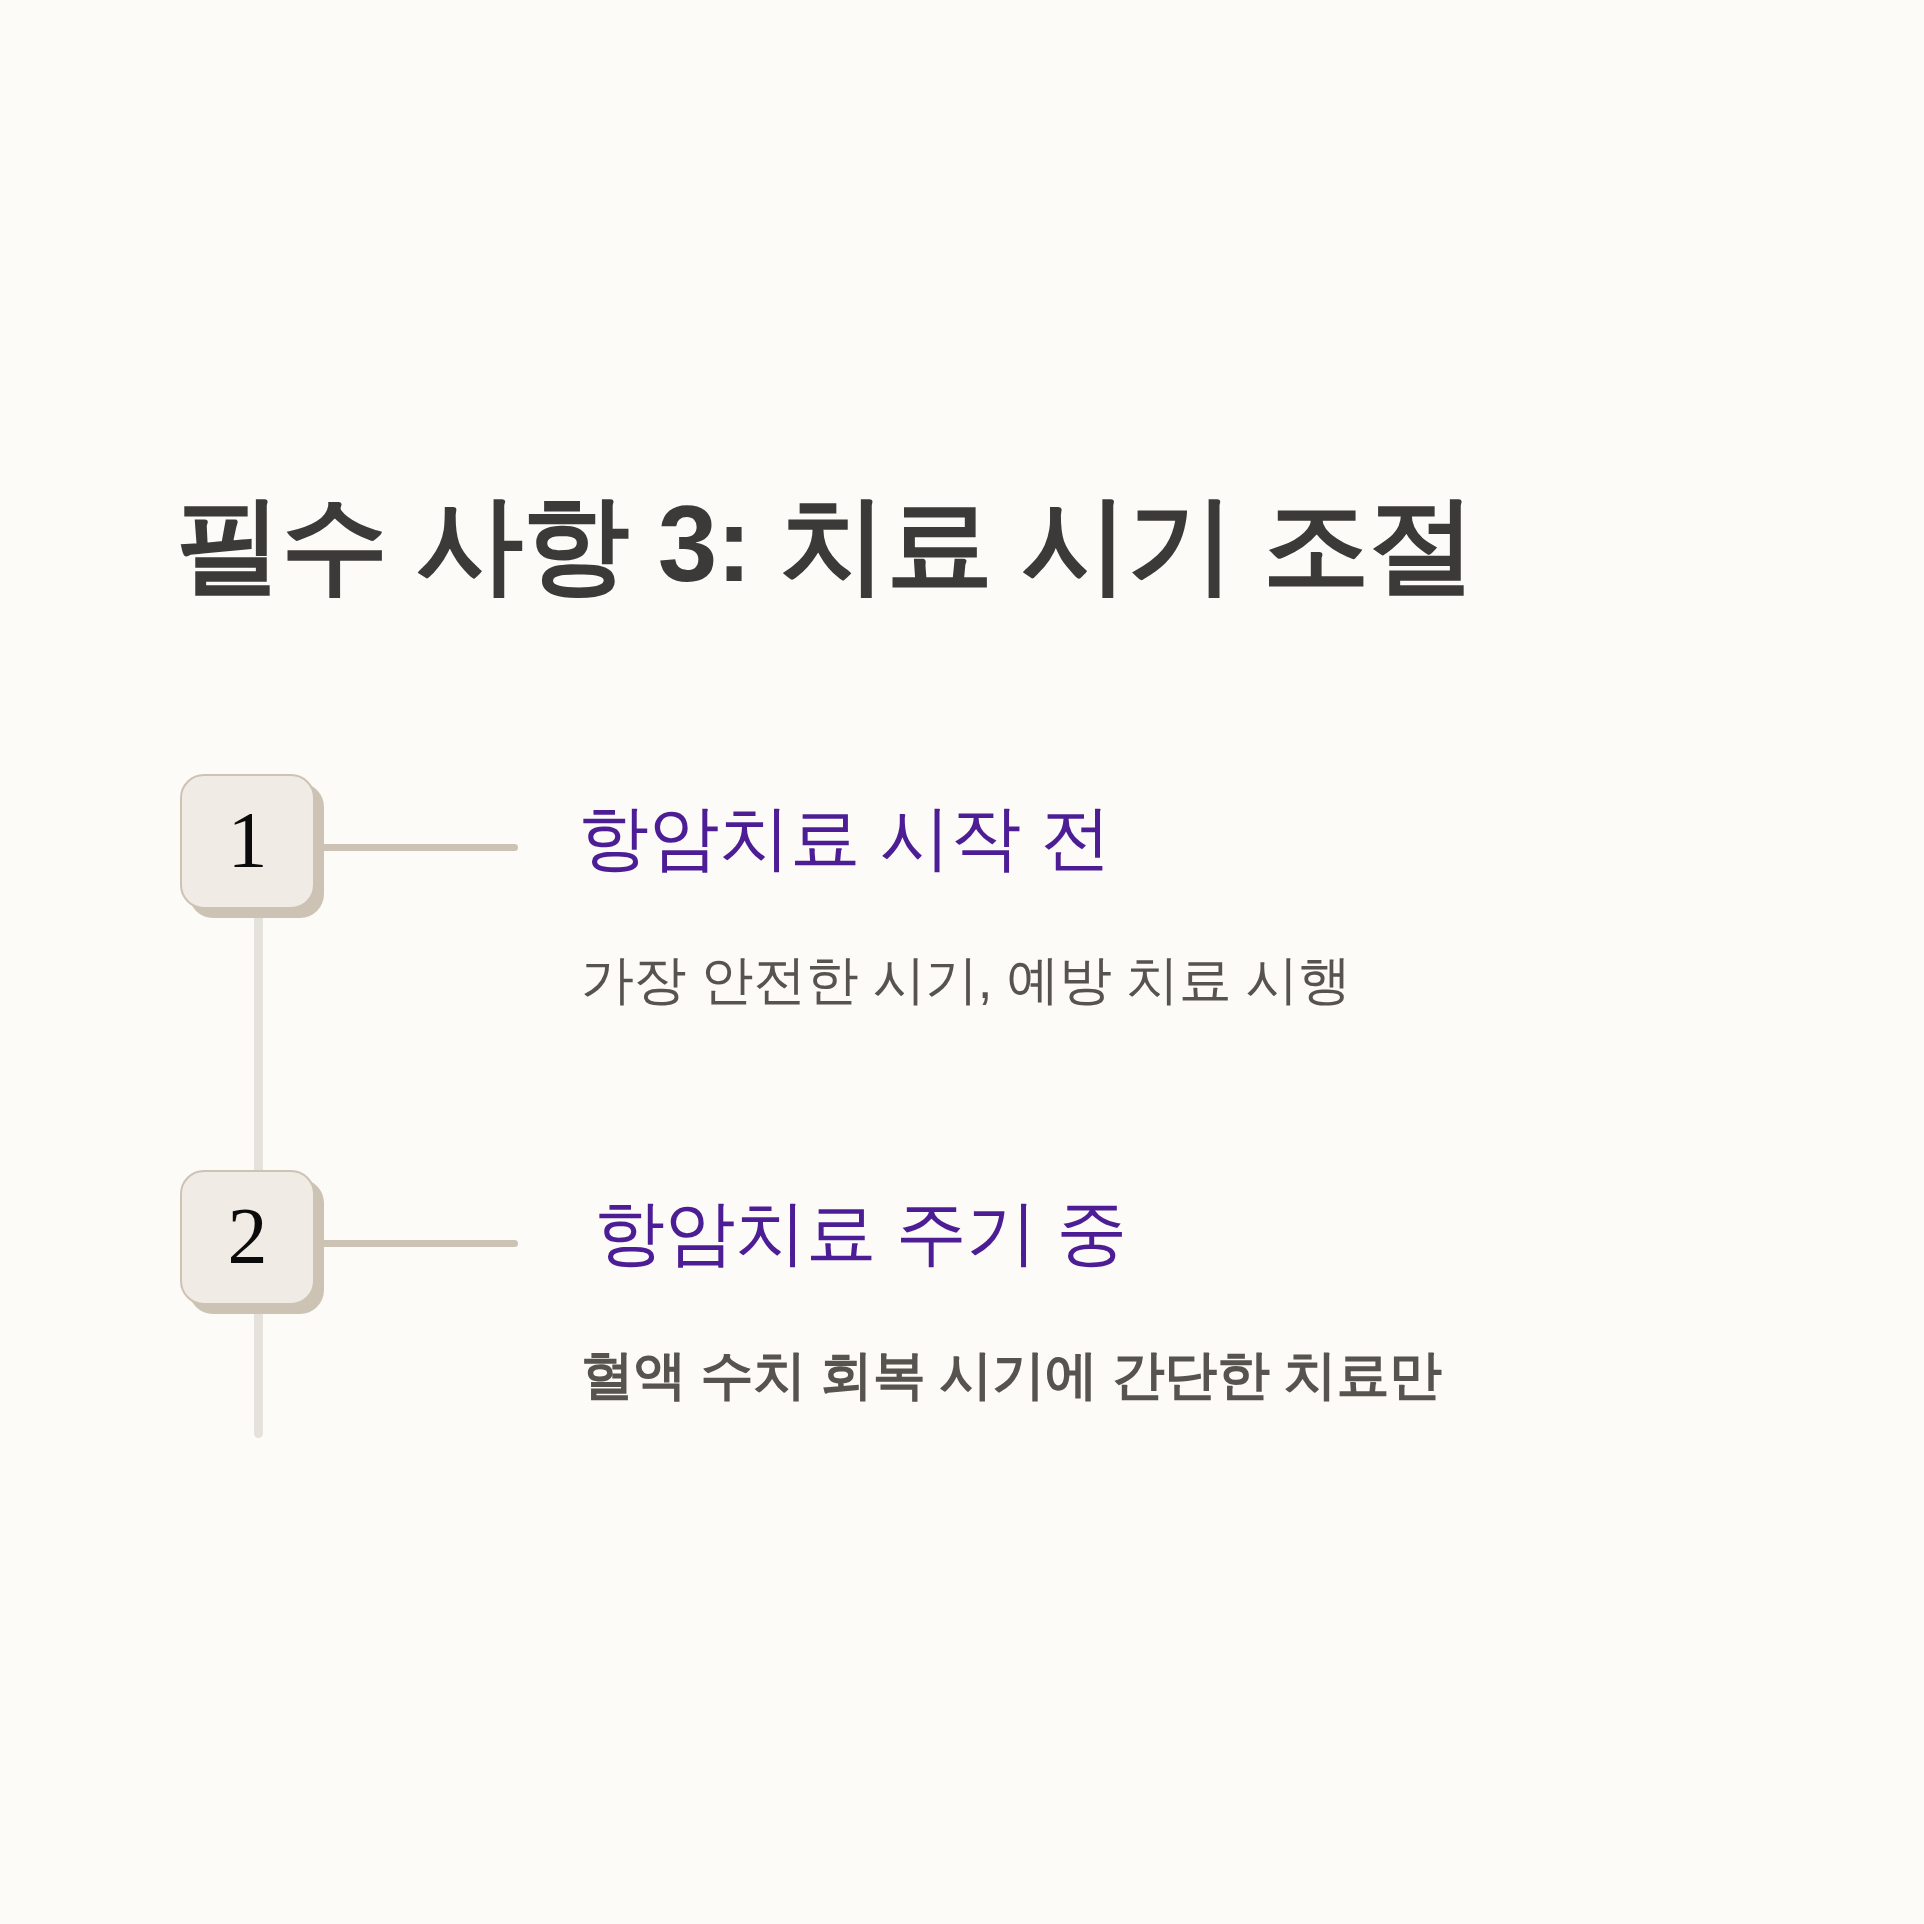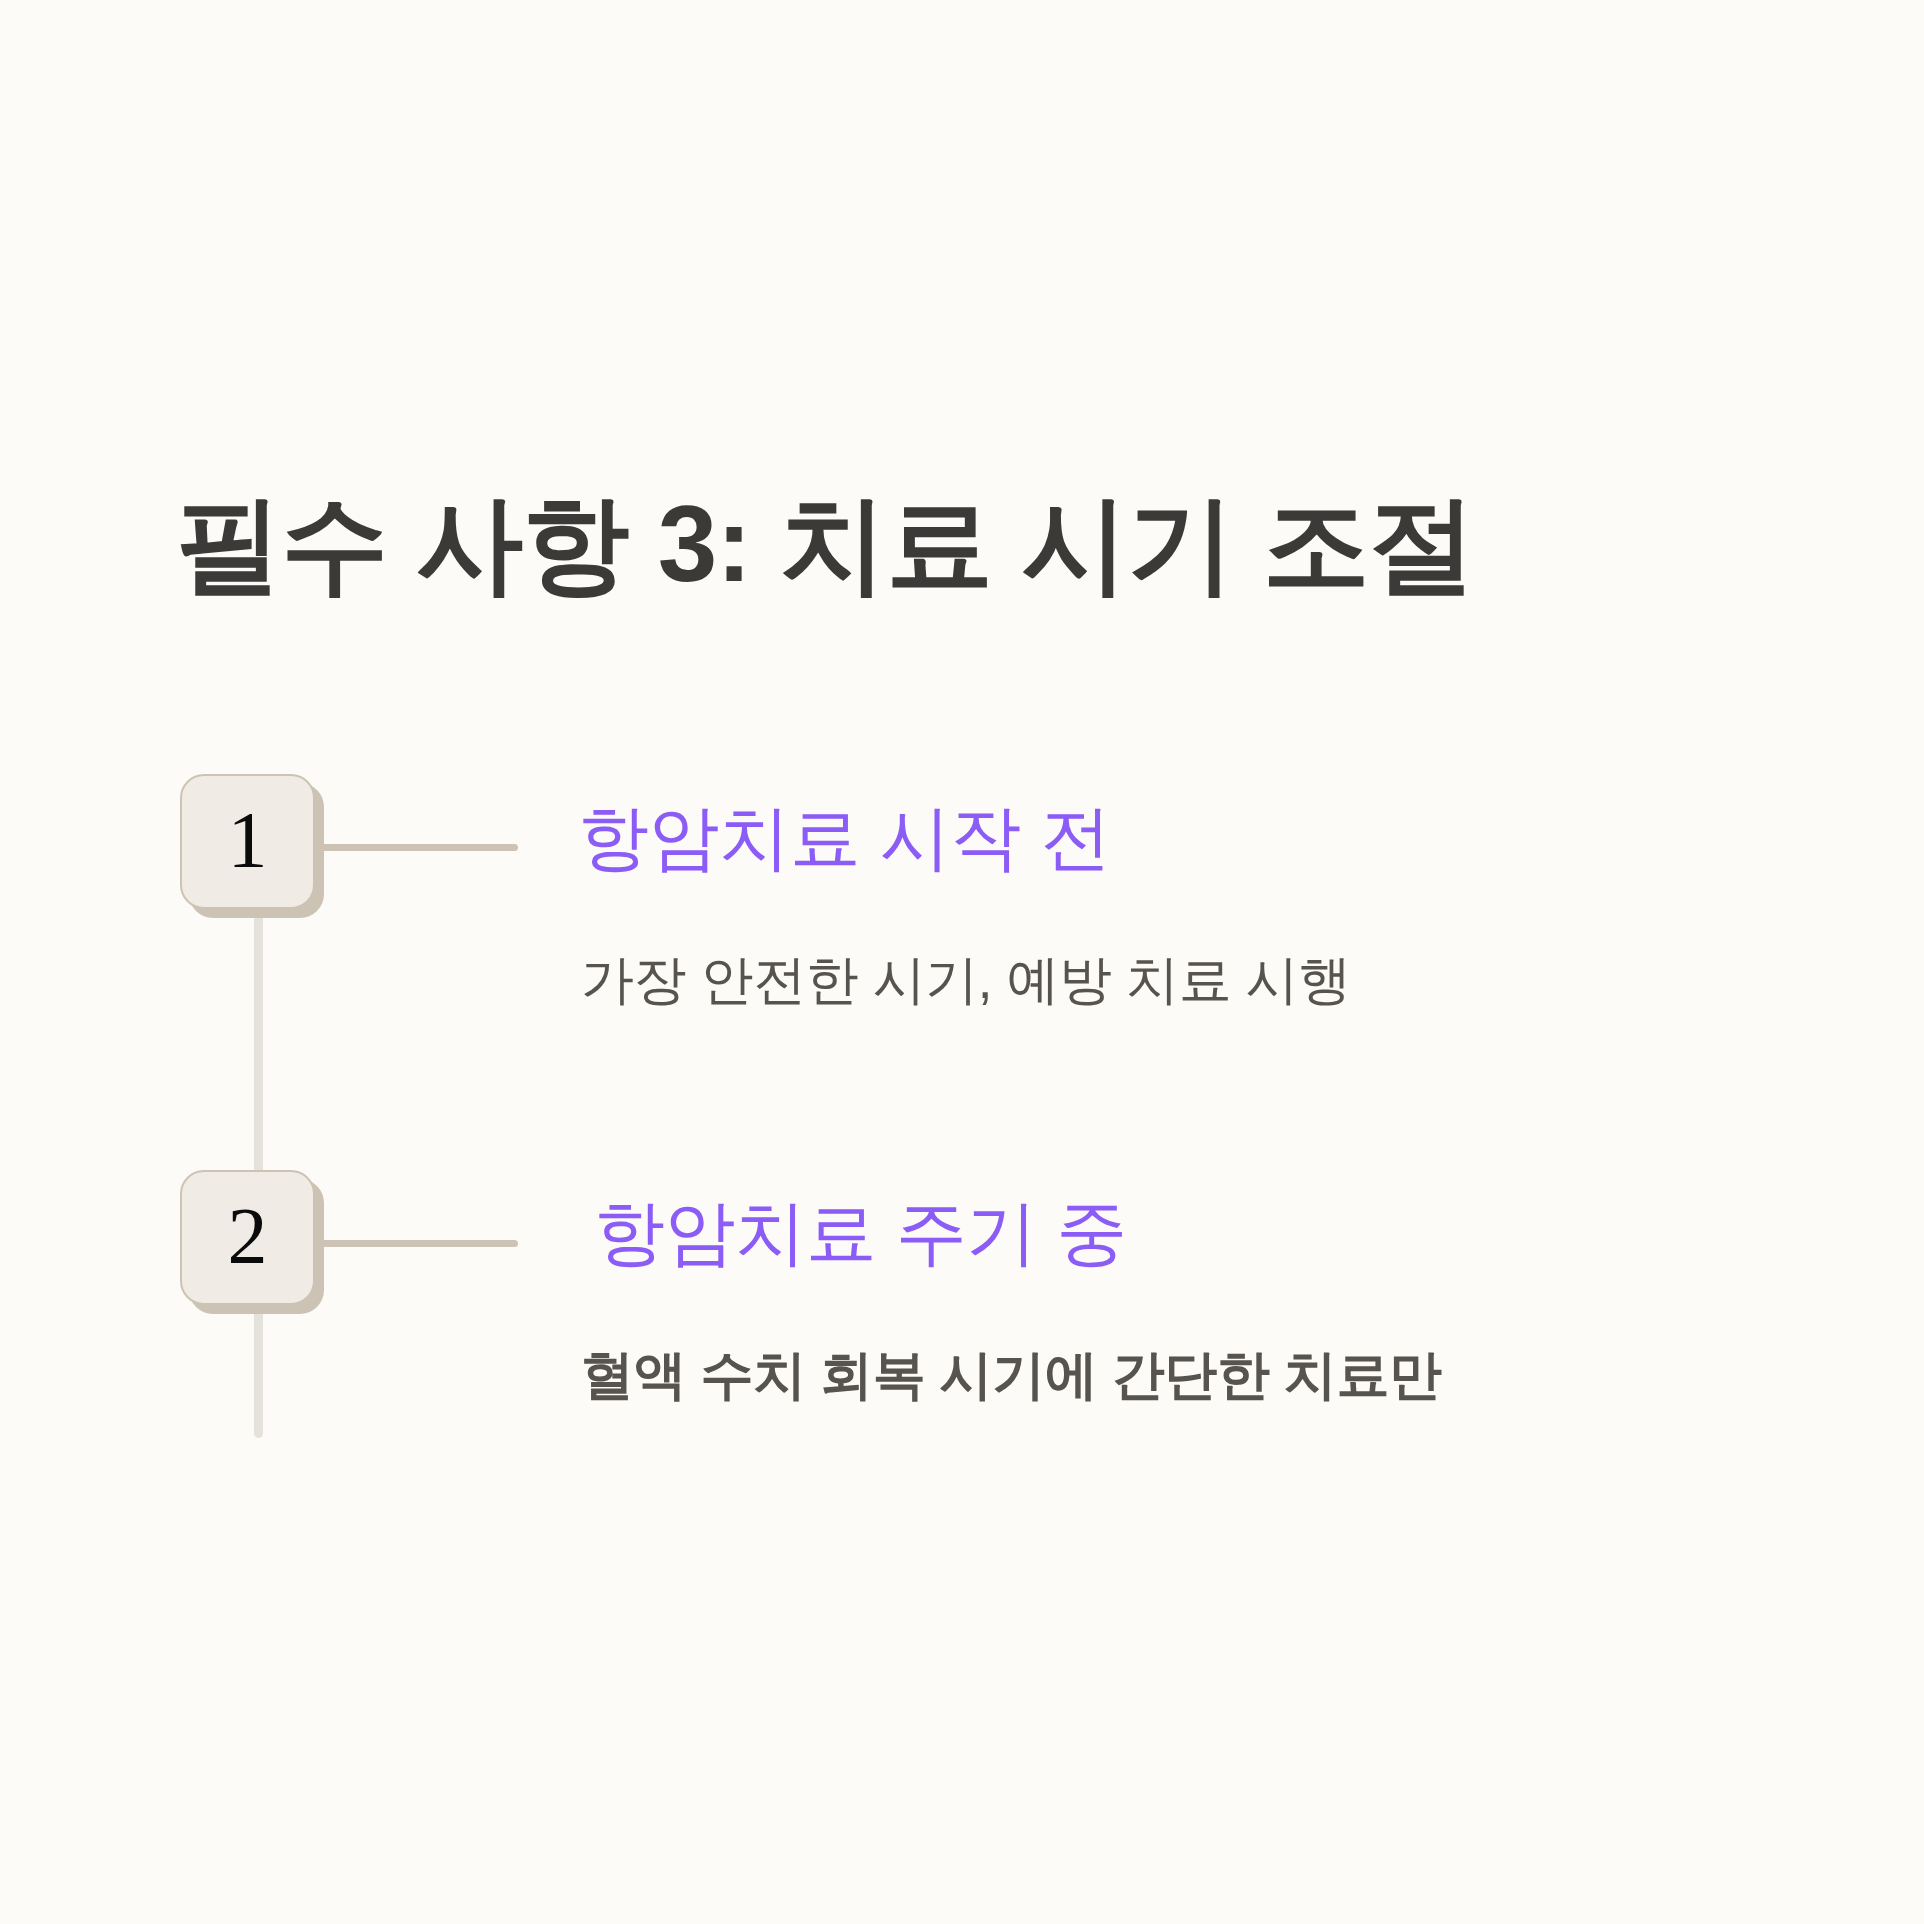--- a/index.html
+++ b/index.html
@@ -107,21 +107,21 @@
     background: #CDC3B5;
     border-radius: 4px;
     z-index: 2;
   }
 
   .step-title {
     position: absolute;
     left: 578px;
     font-size: 71px;
     font-weight: 500;
-    color: #8b5cf6;
+    color: #4c1d95;
     line-height: 1.25;
     letter-spacing: -0.4px;
     white-space: nowrap;
   }
 
   .step-desc {
     position: absolute;
     left: 581px;
     font-size: 53px;
     font-weight: 400;

